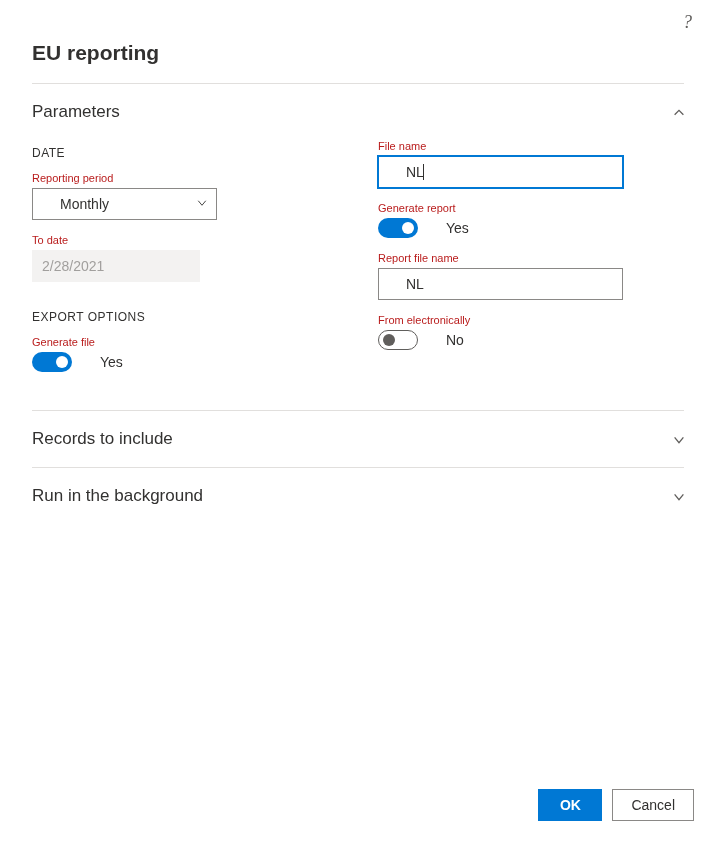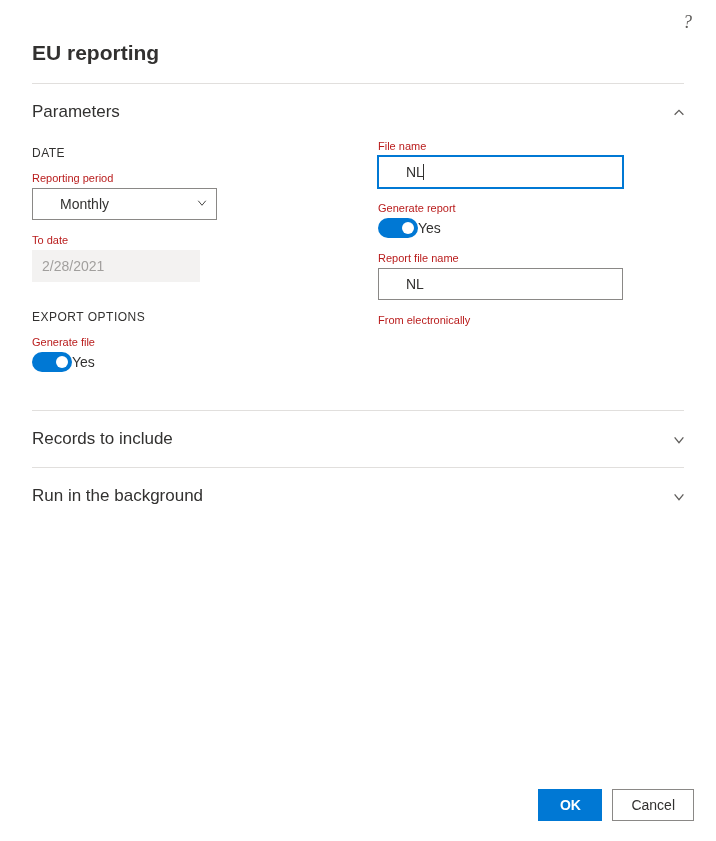--- a/index.html
+++ b/index.html
@@ -137,21 +137,21 @@
       border: none;
       display: flex;
       align-items: center;
       padding: 0 10px;
       font-size: 14px;
       color: #a19f9d;
     }
     .toggle-row {
       display: flex;
       align-items: center;
-      gap: 0;
+      gap: 28px;
       margin-top: 4px;
     }
     .toggle {
       width: 40px;
       height: 20px;
       border-radius: 10px;
       position: relative;
       cursor: pointer;
     }
     .toggle.on {
@@ -294,20 +294,26 @@
 
       <div class="field">
         <div class="field-label">Report file name</div>
         <div class="text-input">
           <span>NL</span>
         </div>
       </div>
 
       <div class="field">
         <div class="field-label">From electronically</div>
+        <div class="toggle-row">
+          <div class="toggle off">
+            <div class="toggle-knob"></div>
+          </div>
+          <span class="toggle-label">No</span>
+        </div>
       </div>
     </div>
   </div>
 </div>
 
 <div class="section">
   <div class="section-header">
     <span class="section-title">Records to include</span>
     <span class="chevron">
       <svg viewBox="0 0 16 16">

